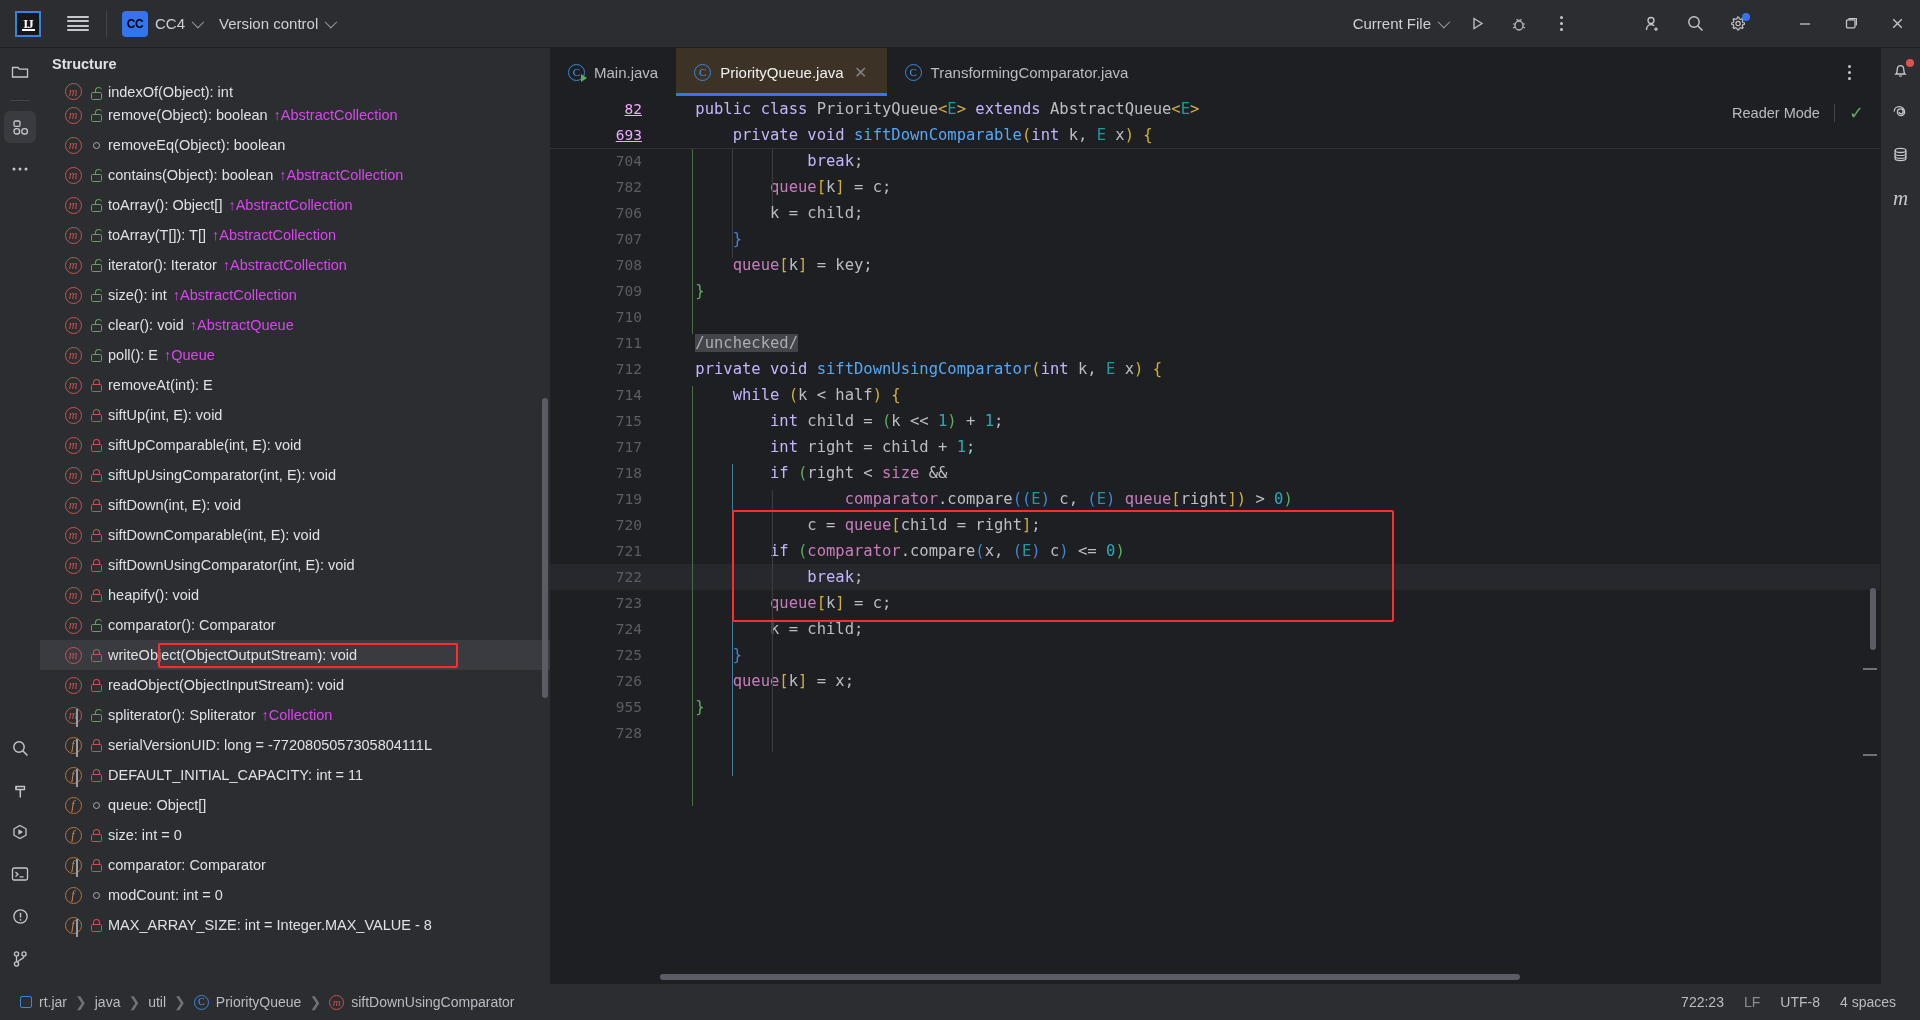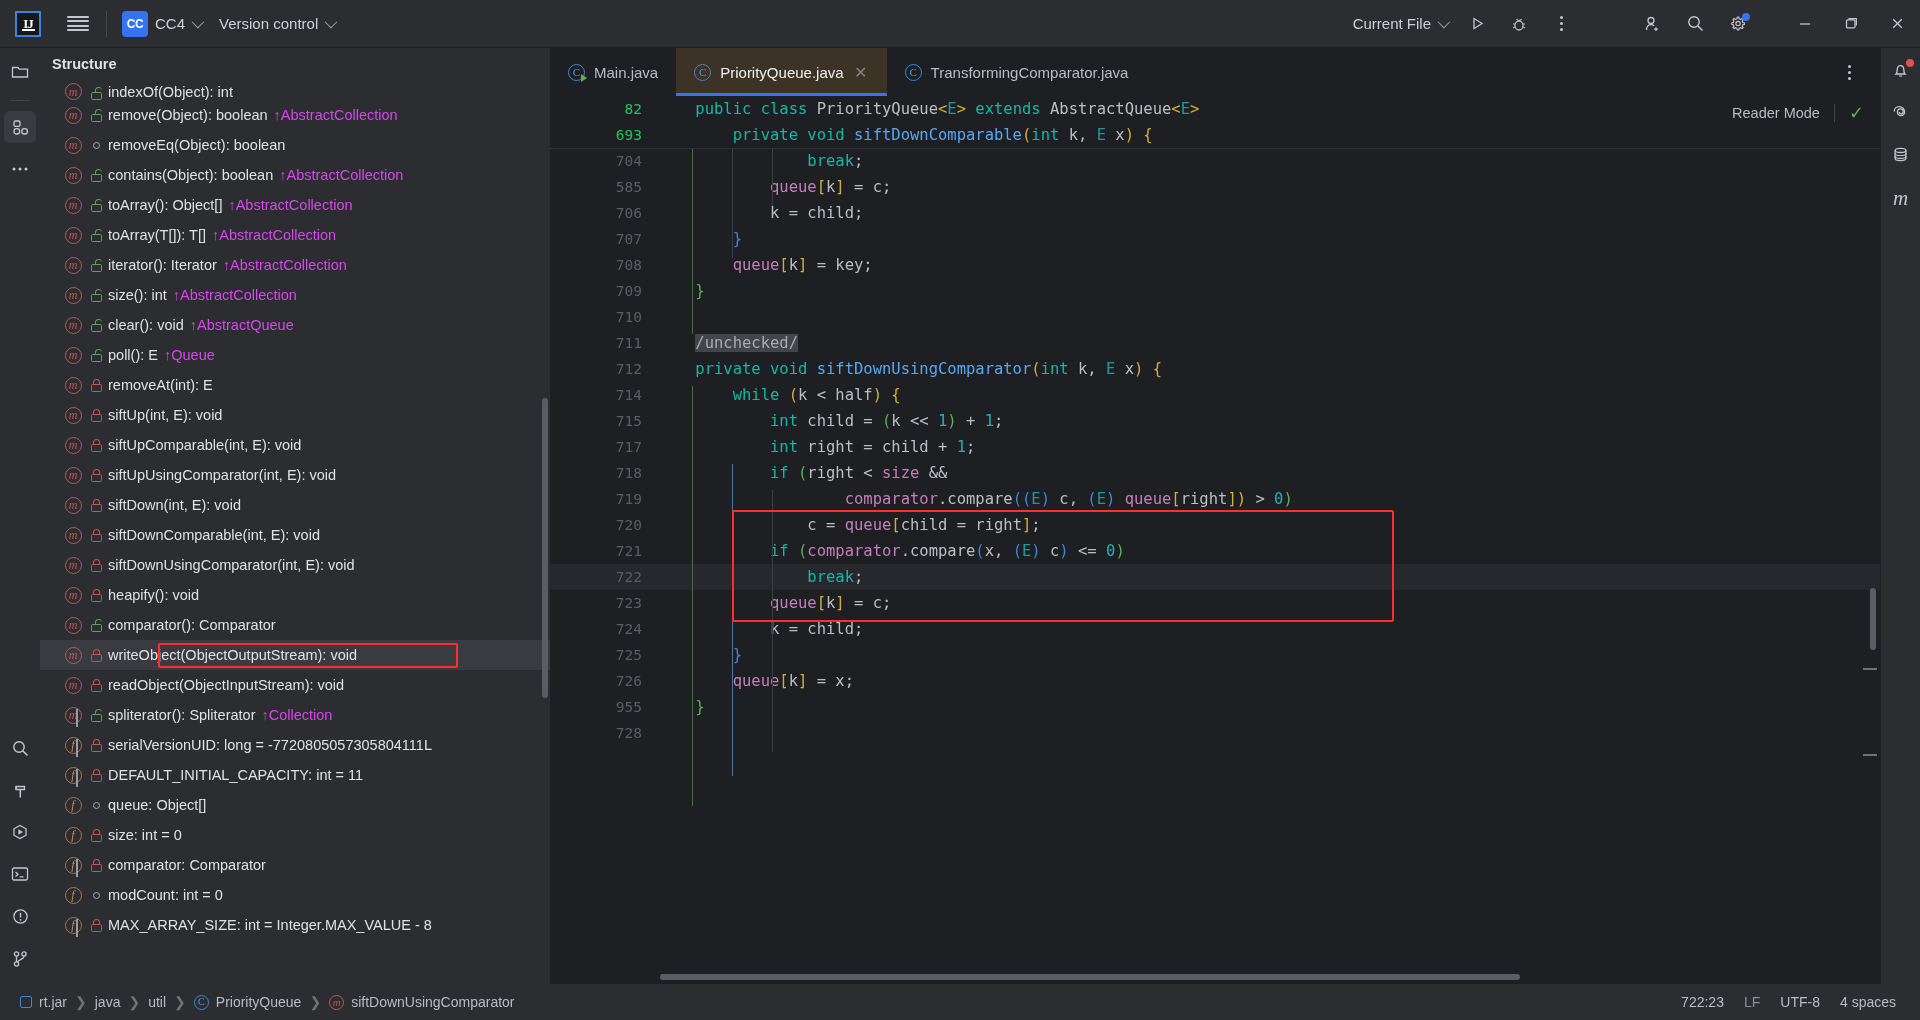--- a/index.html
+++ b/index.html
@@ -27,21 +27,21 @@
     font-family: "Liberation Serif", serif; font-size: 13px; font-weight: bold;
     color: #fff; letter-spacing: -1px;
   }
   .ij-logo span.bar { position:absolute; bottom:4px; left:5px; width:13px; height:2px; background:#fff; }
   .burger-wrap { width: 44px; display: flex; align-items: center; justify-content: center; cursor: pointer; }
   .burger { width: 22px; height: 16px; display:flex; flex-direction:column; justify-content:space-between; }
   .burger i { display:block; height:2px; background:#c4c8ce; border-radius:1px; }
   .tb-sep { width: 1px; height: 26px; background: #43454a; margin: 0 6px; }
   .proj-badge {
     width: 26px; height: 26px; background: #3574f0; border-radius: 4px;
-    color: #ffffff; font-size: 12px; font-weight: bold;
+    color: #000000; font-size: 12px; font-weight: bold;
     display: flex; align-items: center; justify-content: center;
     letter-spacing: -0.5px;
   }
   .tb-item {
     display: flex; align-items: center; gap: 7px;
     padding: 5px 9px; border-radius: 5px; cursor: pointer;
     font-size: 15px; color: #ced0d6; white-space: nowrap;
   }
   .chev { width: 9px; height: 9px; border-right: 1.6px solid #9da0a8; border-bottom: 1.6px solid #9da0a8; transform: rotate(45deg) translateY(-2px); }
   .tb-spacer { flex: 1 1 auto; }
@@ -164,26 +164,26 @@
   .code-area { position: relative; }
   .cline {
     height: 26px; display: flex; align-items: center; position: relative;
     font-family: "DejaVu Sans Mono", monospace; font-size: 15.5px; white-space: pre;
   }
   .gut {
     width: 108px; flex: 0 0 108px; text-align: right; padding-right: 16px;
     color: #5a5d63; font-family: "DejaVu Sans Mono", monospace; font-size: 14.5px;
     user-select: none;
   }
-  .cline.hl .gut { color: #22c55e; }
+  .cline.hl .gut { color: #f0abfc; text-decoration: underline; }
   .ctext { flex: 1 1 auto; position: relative; }
   .cline.cursorline { background: #26282e; }
 
   
-  .kw { color: #14b8a6; }
+  .kw { color: #c4b5fd; }
   .fn { color: #56a8f5; }
   .typ { color: #20999d; }
   .fld { color: #c77dbb; }
   .num { color: #2aacb8; }
   .brk-y { color: #d0b03c; }
   .brk-g { color: #5fad5f; }
   .brk-b { color: #3e86d6; }
   .txt { color: #bcbec4; }
   .annot-hl { background: #43454a; color: #a9adb4; }
 
@@ -771,21 +771,21 @@
         </div>
 
         <div class="sticky" id="sticky-lines">
             <div class="cline hl"><span class="gut">82</span><span class="ctext"><span class="txt">    </span><span class="kw">public </span><span class="kw">class </span><span class="txt">PriorityQueue</span><span class="brk-y">&lt;</span><span class="typ">E</span><span class="brk-y">&gt; </span><span class="kw">extends </span><span class="txt">AbstractQueue</span><span class="brk-y">&lt;</span><span class="typ">E</span><span class="brk-y">&gt;</span></span></div>
             <div class="cline hl"><span class="gut">693</span><span class="ctext"><span class="txt">        </span><span class="kw">private </span><span class="kw">void </span><span class="fn">siftDownComparable</span><span class="brk-y">(</span><span class="kw">int </span><span class="txt">k, </span><span class="typ">E </span><span class="txt">x</span><span class="brk-y">) </span><span class="brk-y">{</span></span></div>
           </div>
 
         <div class="code-scroll">
           <div class="code-area" id="code-area">
               <div class="cline"><span class="gut">704</span><span class="ctext"><span class="txt">                </span><span class="kw">break</span><span class="txt">;</span></span></div>
-              <div class="cline"><span class="gut">585</span><span class="ctext"><span class="txt">            </span><span class="fld">queue</span><span class="brk-y">[</span><span class="txt">k</span><span class="brk-y">] </span><span class="txt">= c;</span></span></div>
+              <div class="cline"><span class="gut">782</span><span class="ctext"><span class="txt">            </span><span class="fld">queue</span><span class="brk-y">[</span><span class="txt">k</span><span class="brk-y">] </span><span class="txt">= c;</span></span></div>
               <div class="cline"><span class="gut">706</span><span class="ctext"><span class="txt">            k = child;</span></span></div>
               <div class="cline"><span class="gut">707</span><span class="ctext"><span class="txt">        </span><span class="brk-b">}</span></span></div>
               <div class="cline"><span class="gut">708</span><span class="ctext"><span class="txt">        </span><span class="fld">queue</span><span class="brk-y">[</span><span class="txt">k</span><span class="brk-y">] </span><span class="txt">= key;</span></span></div>
               <div class="cline"><span class="gut">709</span><span class="ctext"><span class="txt">    </span><span class="brk-g">}</span></span></div>
               <div class="cline"><span class="gut">710</span><span class="ctext"><span class="txt"></span></span></div>
               <div class="cline"><span class="gut">711</span><span class="ctext"><span class="txt">    </span><span class="annot-hl">/unchecked/</span></span></div>
               <div class="cline"><span class="gut">712</span><span class="ctext"><span class="txt">    </span><span class="kw">private </span><span class="kw">void </span><span class="fn">siftDownUsingComparator</span><span class="brk-y">(</span><span class="kw">int </span><span class="txt">k, </span><span class="typ">E </span><span class="txt">x</span><span class="brk-y">) </span><span class="brk-y">{</span></span></div>
               <div class="cline"><span class="gut">714</span><span class="ctext"><span class="txt">        </span><span class="kw">while </span><span class="brk-y">(</span><span class="txt">k &lt; half</span><span class="brk-y">) </span><span class="brk-y">{</span></span></div>
               <div class="cline"><span class="gut">715</span><span class="ctext"><span class="txt">            </span><span class="kw">int </span><span class="txt">child = </span><span class="brk-g">(</span><span class="txt">k &lt;&lt; </span><span class="num">1</span><span class="brk-g">)</span><span class="txt"> + </span><span class="num">1</span><span class="txt">;</span></span></div>
               <div class="cline"><span class="gut">717</span><span class="ctext"><span class="txt">            </span><span class="kw">int </span><span class="txt">right = child + </span><span class="num">1</span><span class="txt">;</span></span></div>

